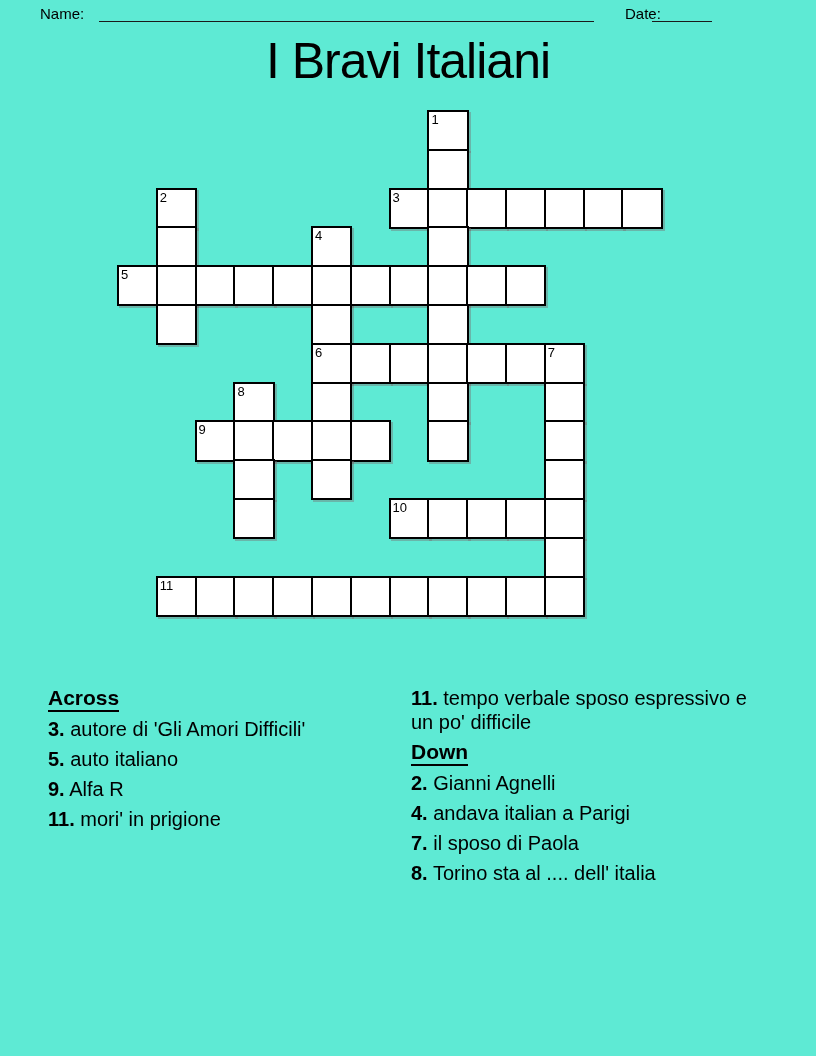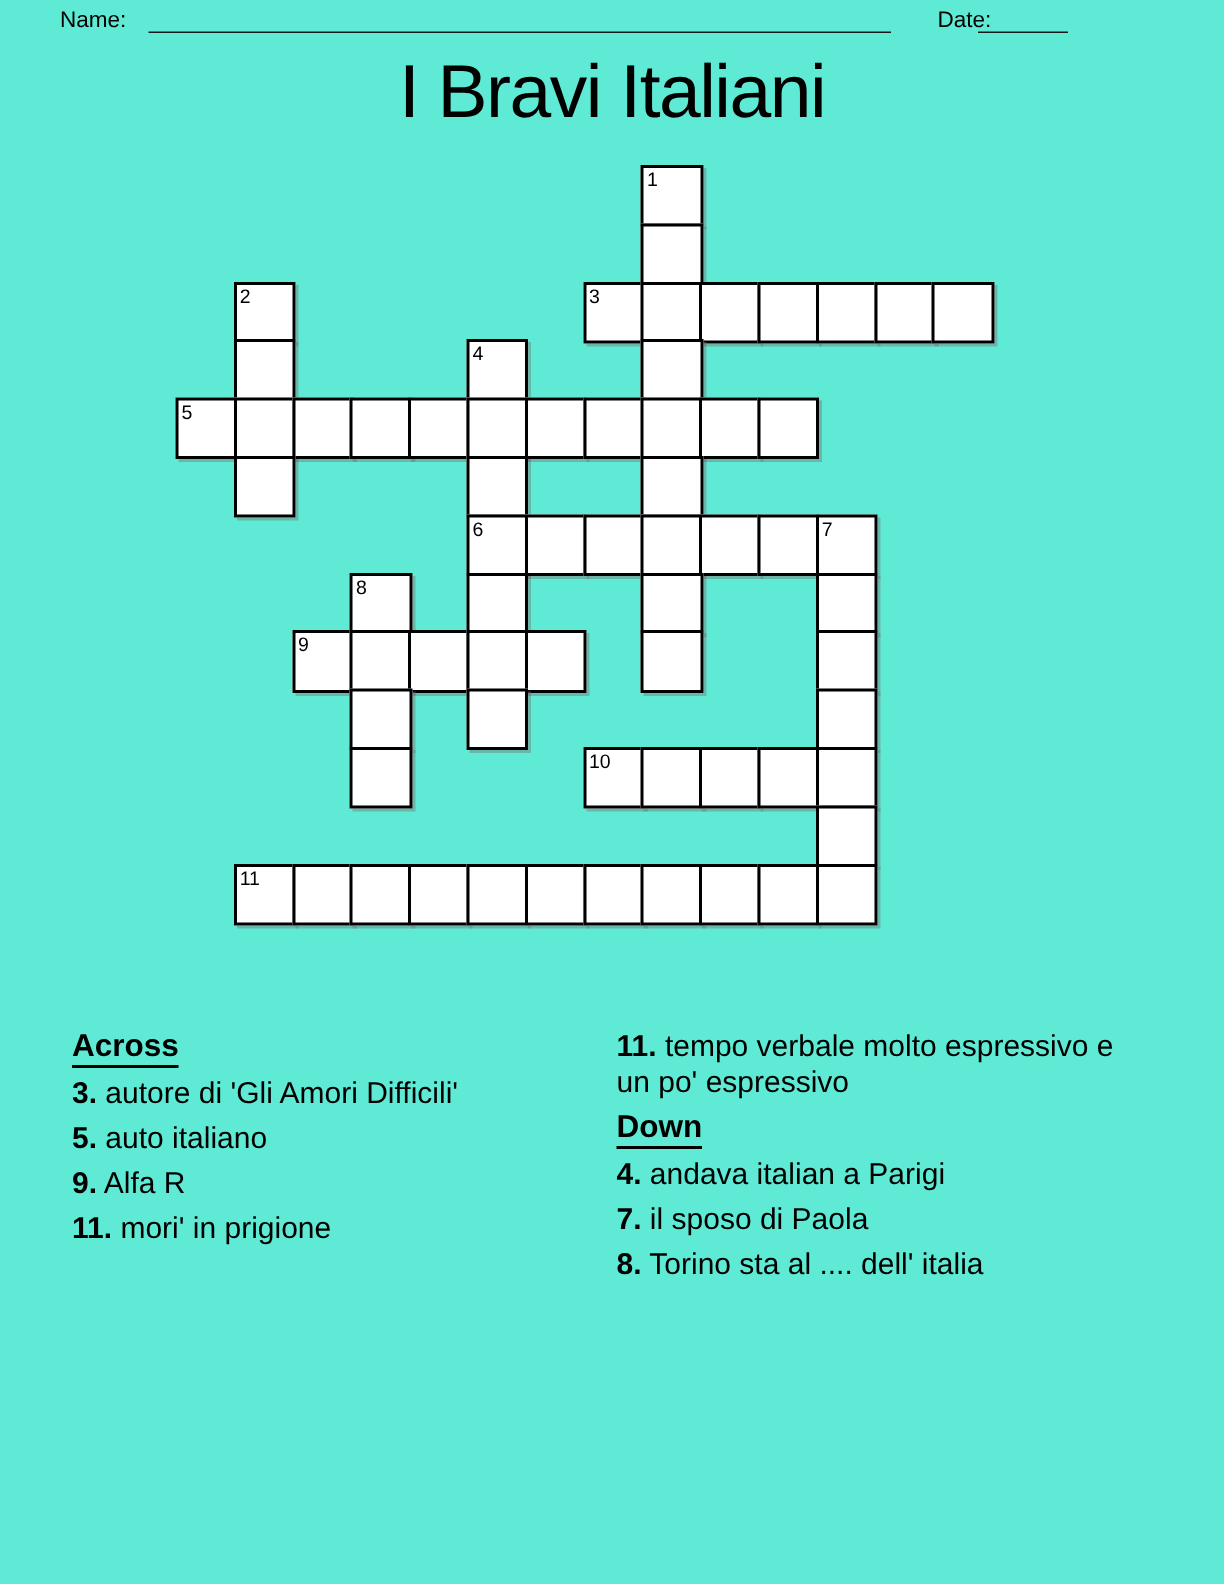--- a/index.html
+++ b/index.html
@@ -182,20 +182,21 @@
     </div>
 
   <div class="clue-col" id="clues-left">
       <p class="clue-heading"><span>Across</span></p>
       <p class="clue"><b>3.</b><span> autore di 'Gli Amori Difficili'</span></p>
       <p class="clue"><b>5.</b><span> auto italiano</span></p>
       <p class="clue"><b>9.</b><span> Alfa R</span></p>
       <p class="clue"><b>11.</b><span> mori' in prigione</span></p>
     </div>
   <div class="clue-col" id="clues-right">
-      <p class="clue"><b>11.</b><span> tempo verbale molto espressivo e un po' espressivo</span></p>
+      <p class="clue"><b>11.</b><span> tempo verbale sposo espressivo e un po' difficile</span></p>
       <p class="clue-heading"><span>Down</span></p>
+      <p class="clue"><b>2.</b><span> Gianni Agnelli</span></p>
       <p class="clue"><b>4.</b><span> andava italian a Parigi</span></p>
       <p class="clue"><b>7.</b><span> il sposo di Paola</span></p>
       <p class="clue"><b>8.</b><span> Torino sta al .... dell' italia</span></p>
     </div>
 
 </div>
 
 </body></html>

